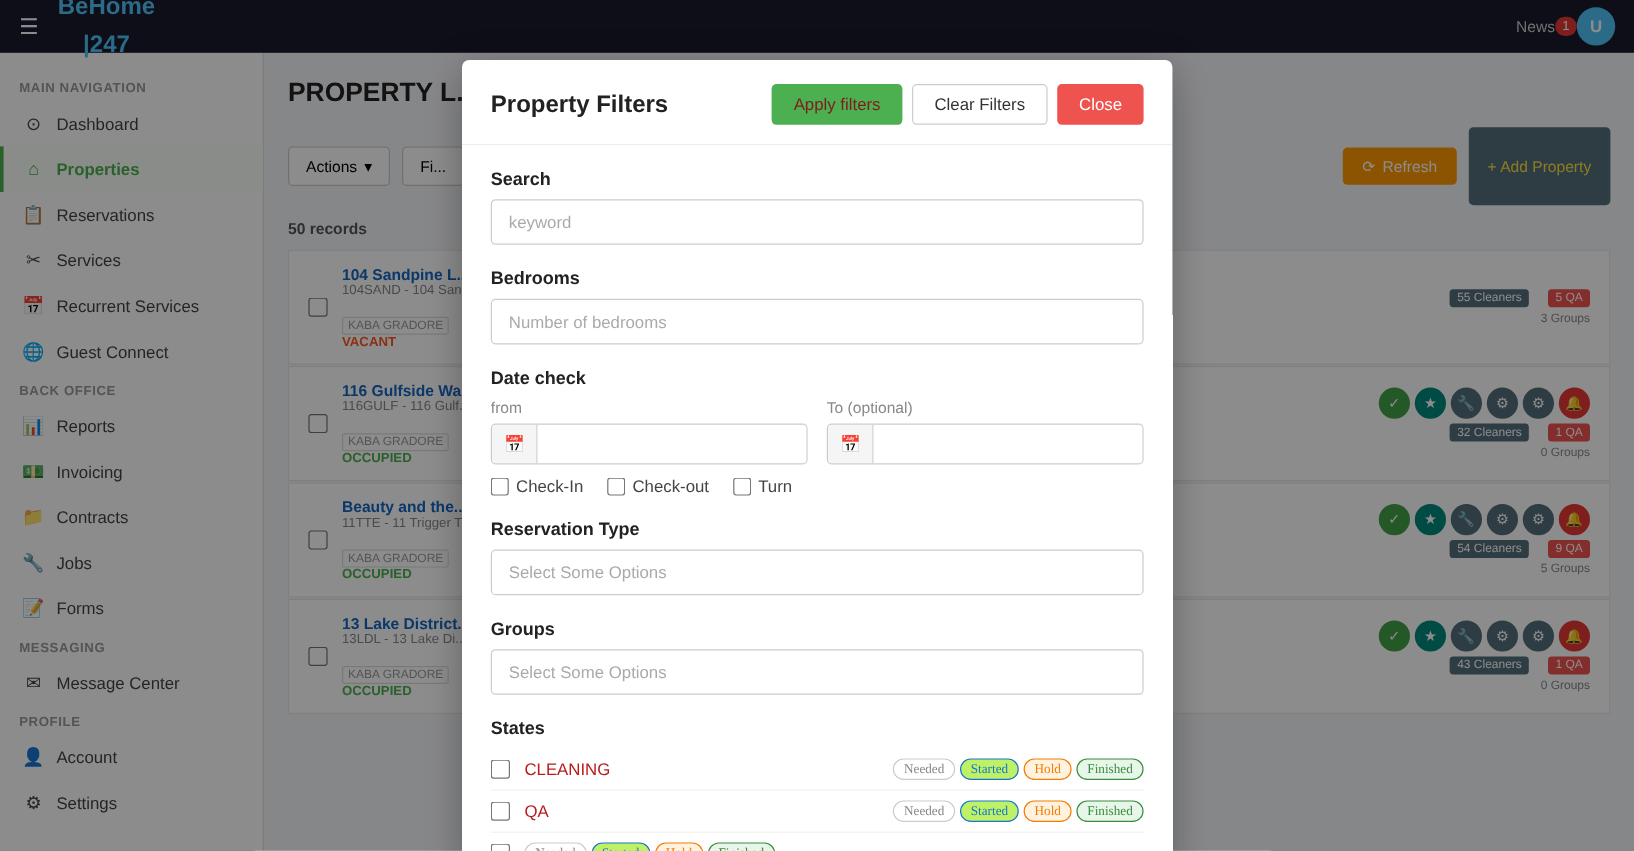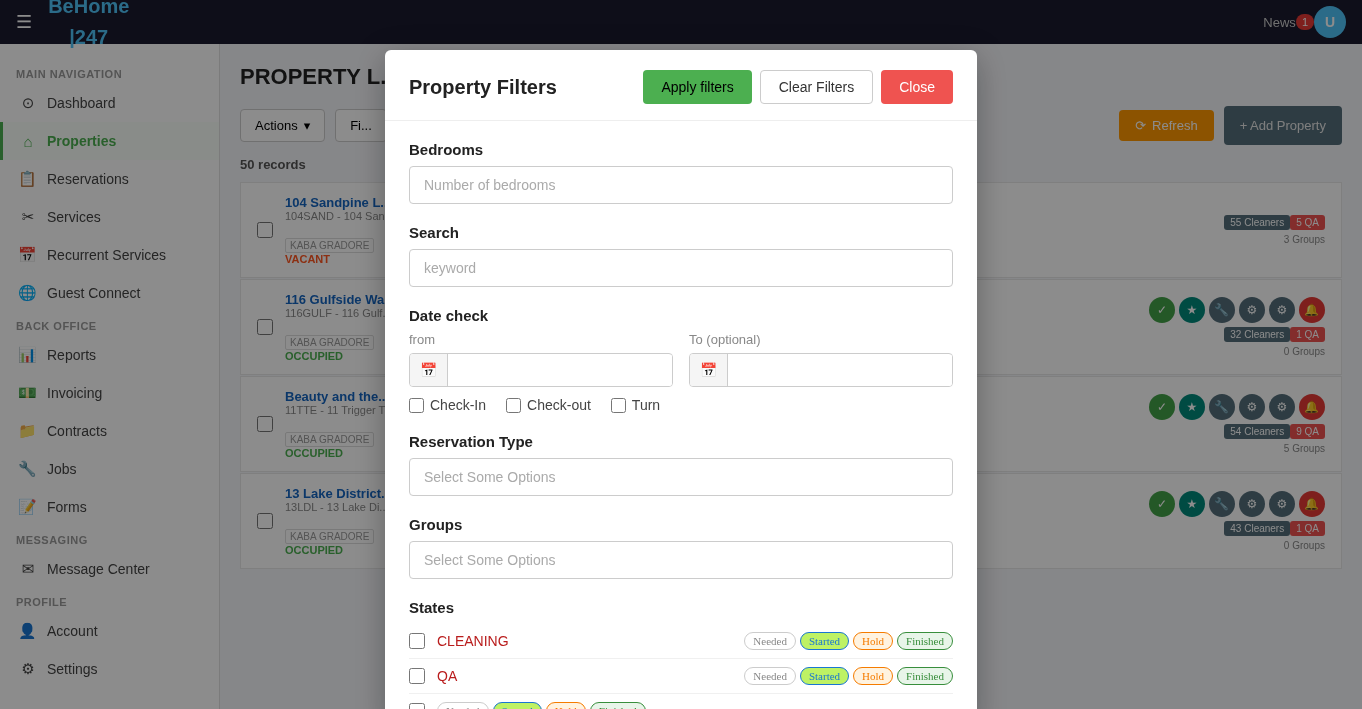--- a/index.html
+++ b/index.html
@@ -94,43 +94,43 @@
       font-size: 13px; cursor: pointer;
     }
     .btn-refresh {
       background: #ff9800; color: white; border: none;
       padding: 8px 16px; border-radius: 4px;
       font-size: 13px; cursor: pointer;
       display: flex; align-items: center; gap: 6px;
       margin-left: auto;
     }
     .btn-add {
-      background: #546e7a; color: #e5e5e5; border: none;
-      padding: 12px 16px; border-radius: 4px;
+      background: #546e7a; color: #fde047; border: none;
+      padding: 25px 16px; border-radius: 4px;
       font-size: 13px; cursor: pointer;
     }
     .records-count { font-size: 13px; color: #555; font-weight: 600; margin-bottom: 10px; }
 
     
     .property-list { display: flex; flex-direction: column; gap: 0; }
     .property-row {
       background: white; border: 1px solid #e8e8e8;
       padding: 12px 16px;
       display: flex; align-items: center; gap: 12px;
       margin-bottom: 1px;
     }
     .prop-checkbox { width: 16px; height: 16px; flex-shrink: 0; }
     .prop-info { flex: 1; min-width: 0; }
     .prop-name { font-size: 13px; font-weight: 600; color: #1565c0; }
     .prop-code { font-size: 11px; color: #888; }
     .prop-brand { font-size: 10px; color: #999; border: 1px solid #ddd; padding: 1px 4px; border-radius: 2px; display: inline-block; margin-top: 16px; text-align: right; }
     .prop-status-vacant { color: #ff5722; font-size: 11px; font-weight: 600; }
     .prop-status-occupied { color: #4caf50; font-size: 11px; font-weight: 600; }
     .prop-right { display: flex; flex-direction: column; align-items: flex-end; gap: 4px; }
-    .badge-row { display: flex; gap: 0; align-items: center; }
+    .badge-row { display: flex; gap: 16px; align-items: center; }
     .badge-cleaners { background: #546e7a; color: white; font-size: 10px; padding: 2px 6px; border-radius: 3px; }
     .badge-qa { background: #ef5350; color: white; font-size: 10px; padding: 2px 6px; border-radius: 3px; }
     .badge-groups { color: #888; font-size: 10px; }
     .action-icons { display: flex; gap: 4px; }
     .action-icon {
       width: 26px; height: 26px; border-radius: 50%;
       display: flex; align-items: center; justify-content: center;
       font-size: 12px; cursor: pointer; color: white;
     }
     .icon-green { background: #43a047; }
@@ -156,21 +156,21 @@
       margin-top: 40px;
     }
     .modal-header {
       display: flex; align-items: center; justify-content: space-between;
       padding: 20px 24px 16px;
       border-bottom: 1px solid #eee;
     }
     .modal-title { font-size: 20px; font-weight: 700; color: #222; }
     .modal-header-btns { display: flex; gap: 8px; }
     .btn-apply {
-      background: #4caf50; color: #000000; border: none;
+      background: #4caf50; color: #7f1d1d; border: none;
       padding: 8px 18px; border-radius: 4px;
       font-size: 14px; cursor: pointer; font-weight: 500;
     }
     .btn-clear {
       background: white; color: #333; border: 1px solid #ccc;
       padding: 8px 18px; border-radius: 4px;
       font-size: 14px; cursor: pointer;
     }
     .btn-close-modal {
       background: #ef5350; color: white; border: none;
@@ -432,27 +432,27 @@
       <div class="modal-header-btns">
         <button class="btn-apply">Apply filters</button>
         <button class="btn-clear">Clear Filters</button>
         <button class="btn-close-modal">Close</button>
       </div>
     </div>
 
     <div class="modal-body">
 
       <div class="filter-section">
+        <div class="filter-label">Search</div>
+        <input type="text" class="filter-input" placeholder="keyword" style="">
+      </div>
+
+      <div class="filter-section">
         <div class="filter-label">Bedrooms</div>
         <input type="text" class="filter-input" placeholder="Number of bedrooms" style="">
-      </div>
-
-      <div class="filter-section">
-        <div class="filter-label">Search</div>
-        <input type="text" class="filter-input" placeholder="keyword" style="">
       </div>
 
       <div class="filter-section">
         <div class="filter-label">Date check</div>
         <div class="date-row">
           <div class="date-group">
             <div class="date-group-label">from</div>
             <div class="date-input-wrap">
               <button class="date-icon-btn">📅</button>
               <input type="text" class="date-text-input" style="">

